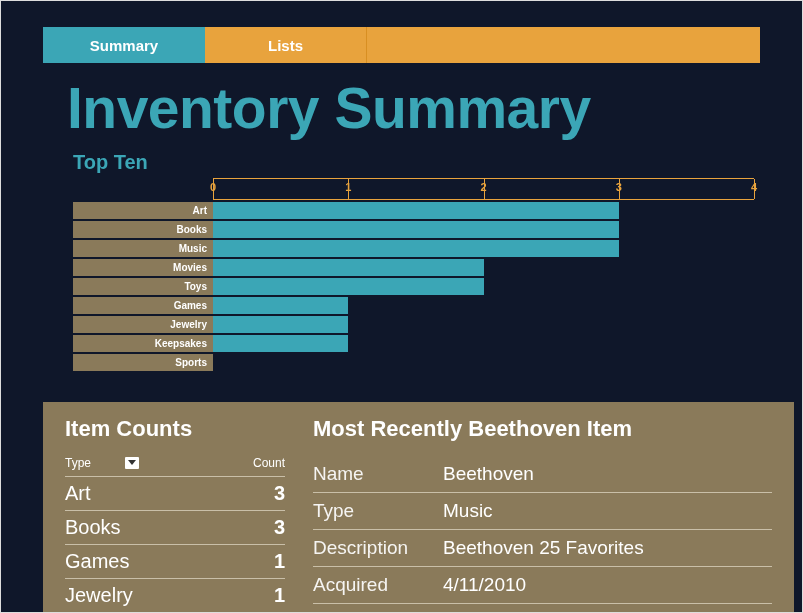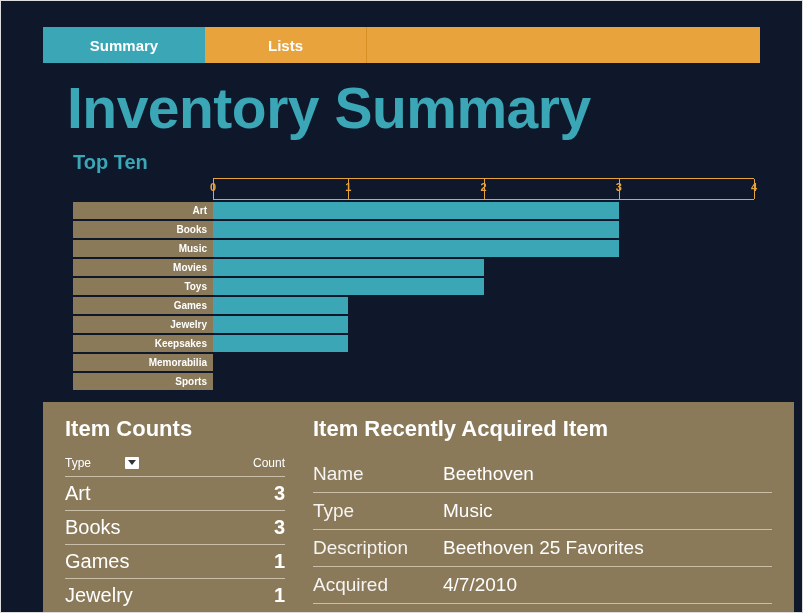--- a/index.html
+++ b/index.html
@@ -108,26 +108,20 @@
             <div class="bar-fill" style="width: 25%;"></div>
           </div>
         </div>
         <div class="bar-row">
           <div class="bar-label">Keepsakes</div>
           <div class="bar-track">
             <div class="bar-fill" style="width: 25%;"></div>
           </div>
         </div>
         <div class="bar-row">
-          <div class="bar-label">Memorabilia</div>
-          <div class="bar-track">
-            <div class="bar-fill" style="width: 0%;"></div>
-          </div>
-        </div>
-        <div class="bar-row">
           <div class="bar-label">Sports</div>
           <div class="bar-track">
             <div class="bar-fill" style="width: 0%;"></div>
           </div>
         </div>
       </div>
   </div>
 
   <div class="lower">
     <div class="lower-cols">
@@ -153,36 +147,36 @@
               <div class="ct">Games</div>
               <div class="cc">1</div>
             </div>
             <div class="count-row">
               <div class="ct">Jewelry</div>
               <div class="cc">1</div>
             </div>
           </div>
       </div>
       <div class="col-right">
-        <div class="sec-title">Item Recently Acquired Item</div>
+        <div class="sec-title">Most Recently Beethoven Item</div>
         <div id="recent-body">
             <div class="detail-row">
               <div class="dk">Name</div>
               <div class="dv">Beethoven</div>
             </div>
             <div class="detail-row">
               <div class="dk">Type</div>
               <div class="dv">Music</div>
             </div>
             <div class="detail-row">
               <div class="dk">Description</div>
               <div class="dv">Beethoven 25 Favorites</div>
             </div>
             <div class="detail-row">
               <div class="dk">Acquired</div>
-              <div class="dv">4/7/2010</div>
+              <div class="dv">4/11/2010</div>
             </div>
           </div>
       </div>
     </div>
   </div>
 
 </div>
 
 </body></html>

